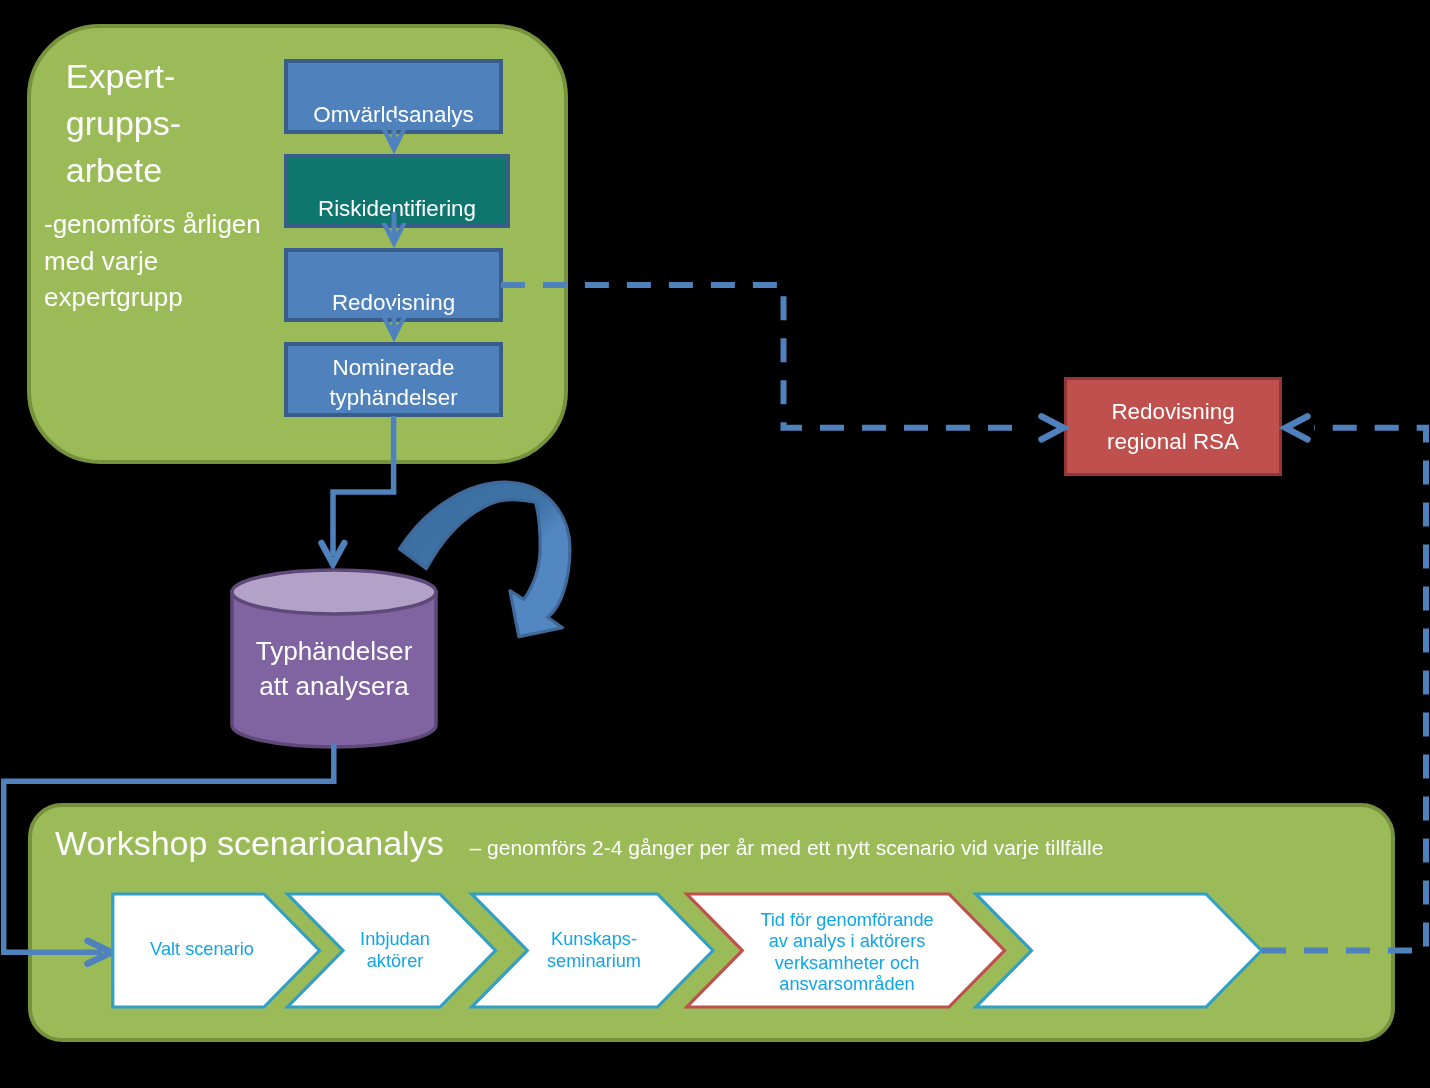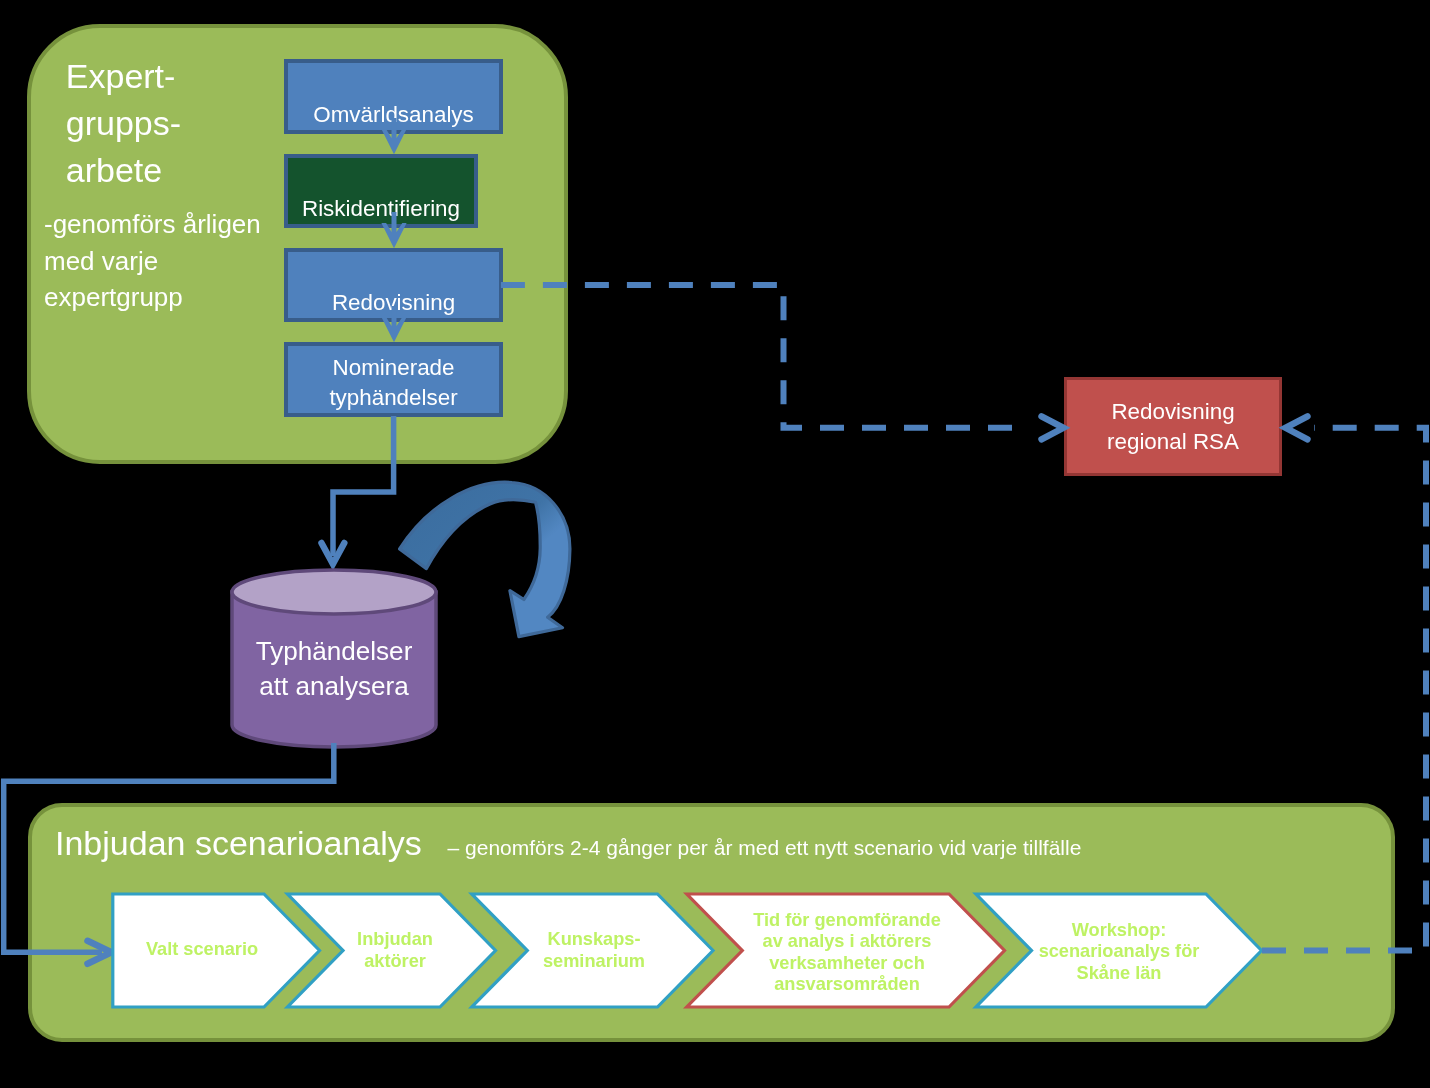--- a/index.html
+++ b/index.html
@@ -22,61 +22,61 @@
   .eg-title{position:absolute;color:#fff;font-size:34px;line-height:46.8px;white-space:pre;}
   .eg-sub{position:absolute;color:#fff;font-size:26px;line-height:36.5px;}
 
   .sc-head{position:absolute;color:#fff;white-space:nowrap;}
   .sc-head .strong{font-size:34px;}
   .sc-head .rest{font-size:21px;margin-left:20px;}
 
   .cyl-label{position:absolute;color:#fff;font-size:26.1px;line-height:34.5px;text-align:center;white-space:pre-line;
              width:220px;}
 
-  .chev-label{position:absolute;color:#bef264;font-weight:bold;font-size:18.2px;line-height:21.5px;white-space:pre;
+  .chev-label{position:absolute;color:#0ea5e9;font-weight:normal;font-size:18.2px;line-height:21.5px;white-space:pre;
               text-align:center;}
 
   svg.layer{position:absolute;left:0;top:0;width:1430px;height:1088px;overflow:visible;}
 </style>
 </head>
 <body>
 
 <div id="stage" style="background-color: rgb(0, 0, 0); border-radius: 6px;">
 
   <div class="greenpanel" style="left: 27px; top: 24px; width: 541px; height: 440px; border-radius: 73px; background-color: rgb(155, 187, 89); border-color: rgb(118, 146, 60);"></div>
 
   <div class="eg-title" style="left:65.8px;top:53px;">Expert-
 grupps-
 arbete</div>
 
   <div class="eg-sub" style="left:44px;top:206px;width:245px;">-genomförs årligen med varje expertgrupp</div>
 
   <div class="bluebox" style="left: 284px; top: 59px; width: 219px; height: 75px; background-color: rgb(79, 129, 189); border-color: rgb(56, 93, 138);">
     <span>Omvärldsanalys</span>
   </div>
-  <div class="bluebox" style="left: 284px; top: 154px; width: 194px; height: 74px; background-color: #14532d; border-color: rgb(56, 93, 138);">
+  <div class="bluebox" style="left: 284px; top: 154px; width: 226px; height: 74px; background-color: #0f766e; border-color: rgb(56, 93, 138);">
     <span>Riskidentifiering</span>
   </div>
   <div class="bluebox" style="left: 284px; top: 248px; width: 219px; height: 74px; background-color: rgb(79, 129, 189); border-color: rgb(56, 93, 138);">
     <span>Redovisning</span>
   </div>
   <div class="bluebox" style="left: 284px; top: 342px; width: 219px; height: 75px; background-color: rgb(79, 129, 189); border-color: rgb(56, 93, 138);">
     <span>Nominerade
 typhändelser</span>
   </div>
 
   <div class="redbox" style="left: 1064px; top: 377px; width: 218px; height: 99px; background-color: rgb(192, 80, 77); border-color: rgb(148, 54, 52);">
     <span>Redovisning
 regional RSA</span>
   </div>
 
   <div class="greenpanel" style="left: 28px; top: 803px; width: 1367px; height: 239px; border-radius: 34px; background-color: rgb(155, 187, 89); border-color: rgb(118, 146, 60);"></div>
 
   <div class="sc-head" style="left:55px;top:824px;">
-    <span class="strong">Inbjudan scenarioanalys</span><span class="rest"> – genomförs 2-4 gånger per år med ett nytt scenario vid varje tillfälle</span>
+    <span class="strong">Workshop scenarioanalys</span><span class="rest"> – genomförs 2-4 gånger per år med ett nytt scenario vid varje tillfälle</span>
   </div>
 
   <svg class="layer" viewBox="0 0 1430 1088">
     <defs>
       <linearGradient id="curvedArrowGrad" x1="0" y1="0" x2="1" y2="1">
         <stop offset="0%" stop-color="#3A6C9E"></stop>
         <stop offset="48%" stop-color="#3F73A6"></stop>
         <stop offset="62%" stop-color="#5287C2"></stop>
         <stop offset="100%" stop-color="#5287C2"></stop>
       </linearGradient>
@@ -137,20 +137,17 @@
 
   <div class="chev-label" style="left:202px;top:939px;transform:translateX(-50%);">Valt scenario</div>
   <div class="chev-label" style="left:395px;top:929px;transform:translateX(-50%);">Inbjudan
 aktörer</div>
   <div class="chev-label" style="left:594px;top:929px;transform:translateX(-50%);">Kunskaps-
 seminarium</div>
   <div class="chev-label" style="left:847px;top:909.5px;transform:translateX(-50%);">Tid för genomförande
 av analys i aktörers
 verksamheter och
 ansvarsområden</div>
-  <div class="chev-label" style="left:1119px;top:919.5px;transform:translateX(-50%);">Workshop:
-scenarioanalys för
-Skåne län</div>
 
   <div class="cyl-label" style="left:224px;top:634px;">Typhändelser
 att analysera</div>
 
 </div>
 
 </body></html>

